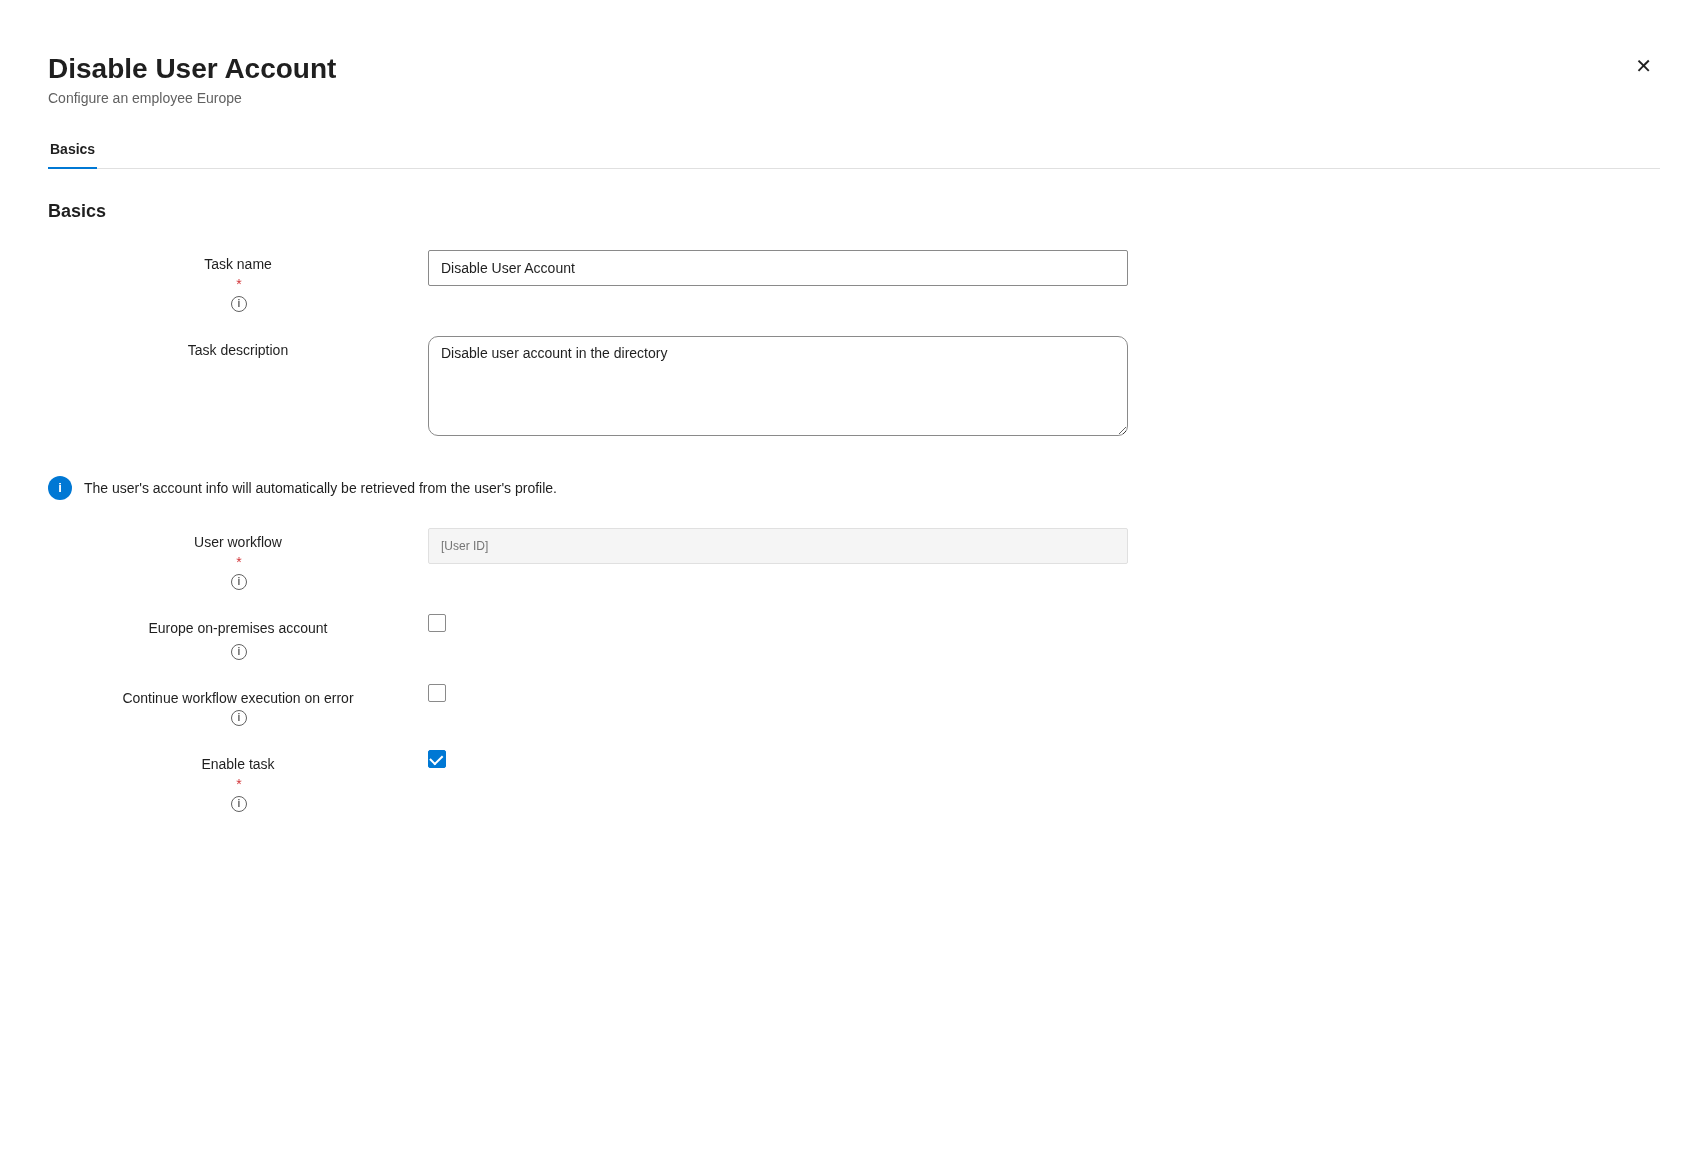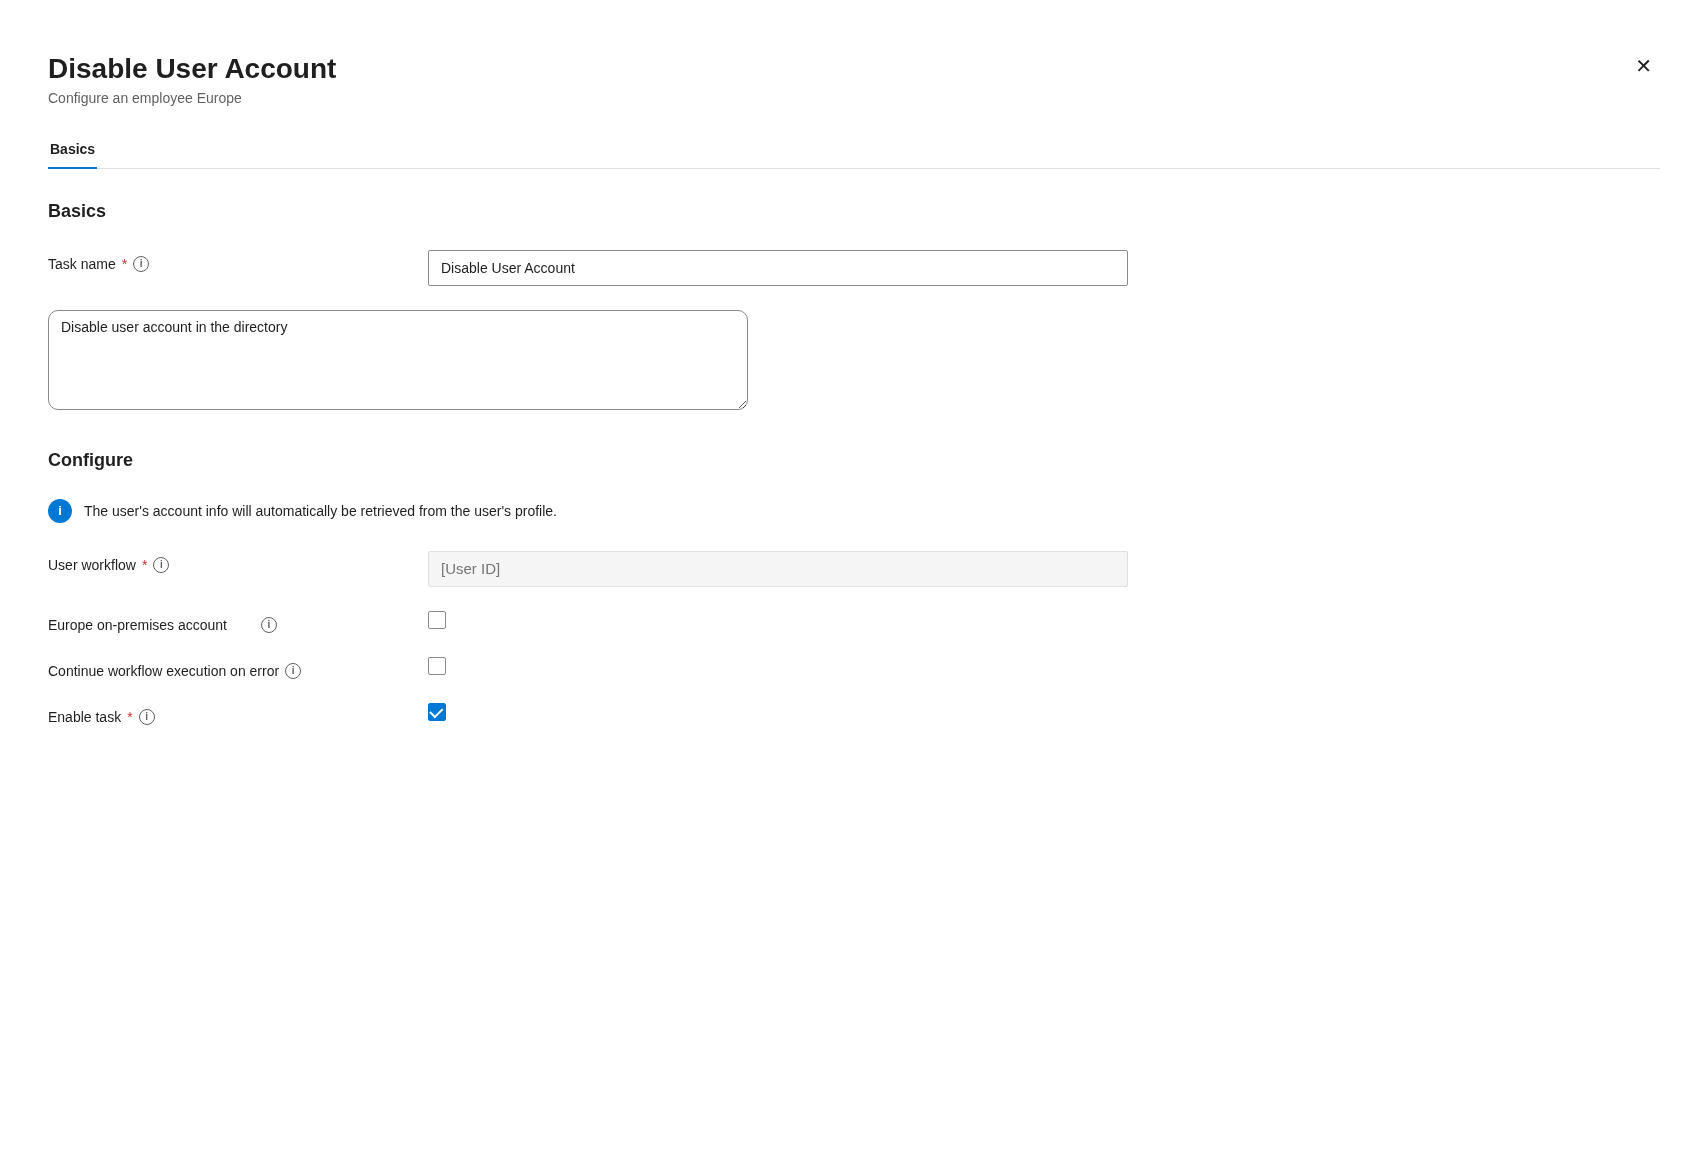--- a/index.html
+++ b/index.html
@@ -100,20 +100,21 @@
 
     .form-label {
       width: 380px;
       min-width: 380px;
       font-size: 14px;
       color: #1f1f1f;
       padding-top: 6px;
       display: flex;
       align-items: center;
       gap: 4px;
+      flex-direction: column;
     }
 
     .required-star {
       color: #d13438;
       margin-left: 2px;
     }
 
     .info-icon {
       display: inline-flex;
       align-items: center;
@@ -159,21 +160,21 @@
       background: #ffffff;
     }
 
     .form-input-disabled {
       flex: 1;
       max-width: 700px;
       height: 36px;
       border: 1px solid #e0e0e0;
       border-radius: 2px;
       padding: 4px 12px;
-      font-size: 15px;
+      font-size: 12px;
       font-family: inherit;
       color: #701a75;
       background: #f5f5f5;
       outline: none;
     }
 
     .configure-section {
       margin-top: 8px;
     }
 
@@ -259,26 +260,28 @@
     <div class="form-row">
       <div class="form-label">
         <span>Task name</span>
         <span class="required-star">*</span>
         <span class="info-icon">i</span>
       </div>
       <input type="text" class="form-input" value="Disable User Account" style="">
     </div>
 
     <div class="form-row">
+      <div class="form-label">
+        <span>Task description</span>
+      </div>
       <textarea class="form-textarea" style="">Disable user account in the directory</textarea>
     </div>
   </div>
 
   <div class="configure-section">
-    <div class="section-title">Configure</div>
 
     <div class="info-banner">
       <div class="info-circle-icon">
         <span>i</span>
       </div>
       <span>The user's account info will automatically be retrieved from the user's profile.</span>
     </div>
 
     <div class="form-row">
       <div class="form-label">

